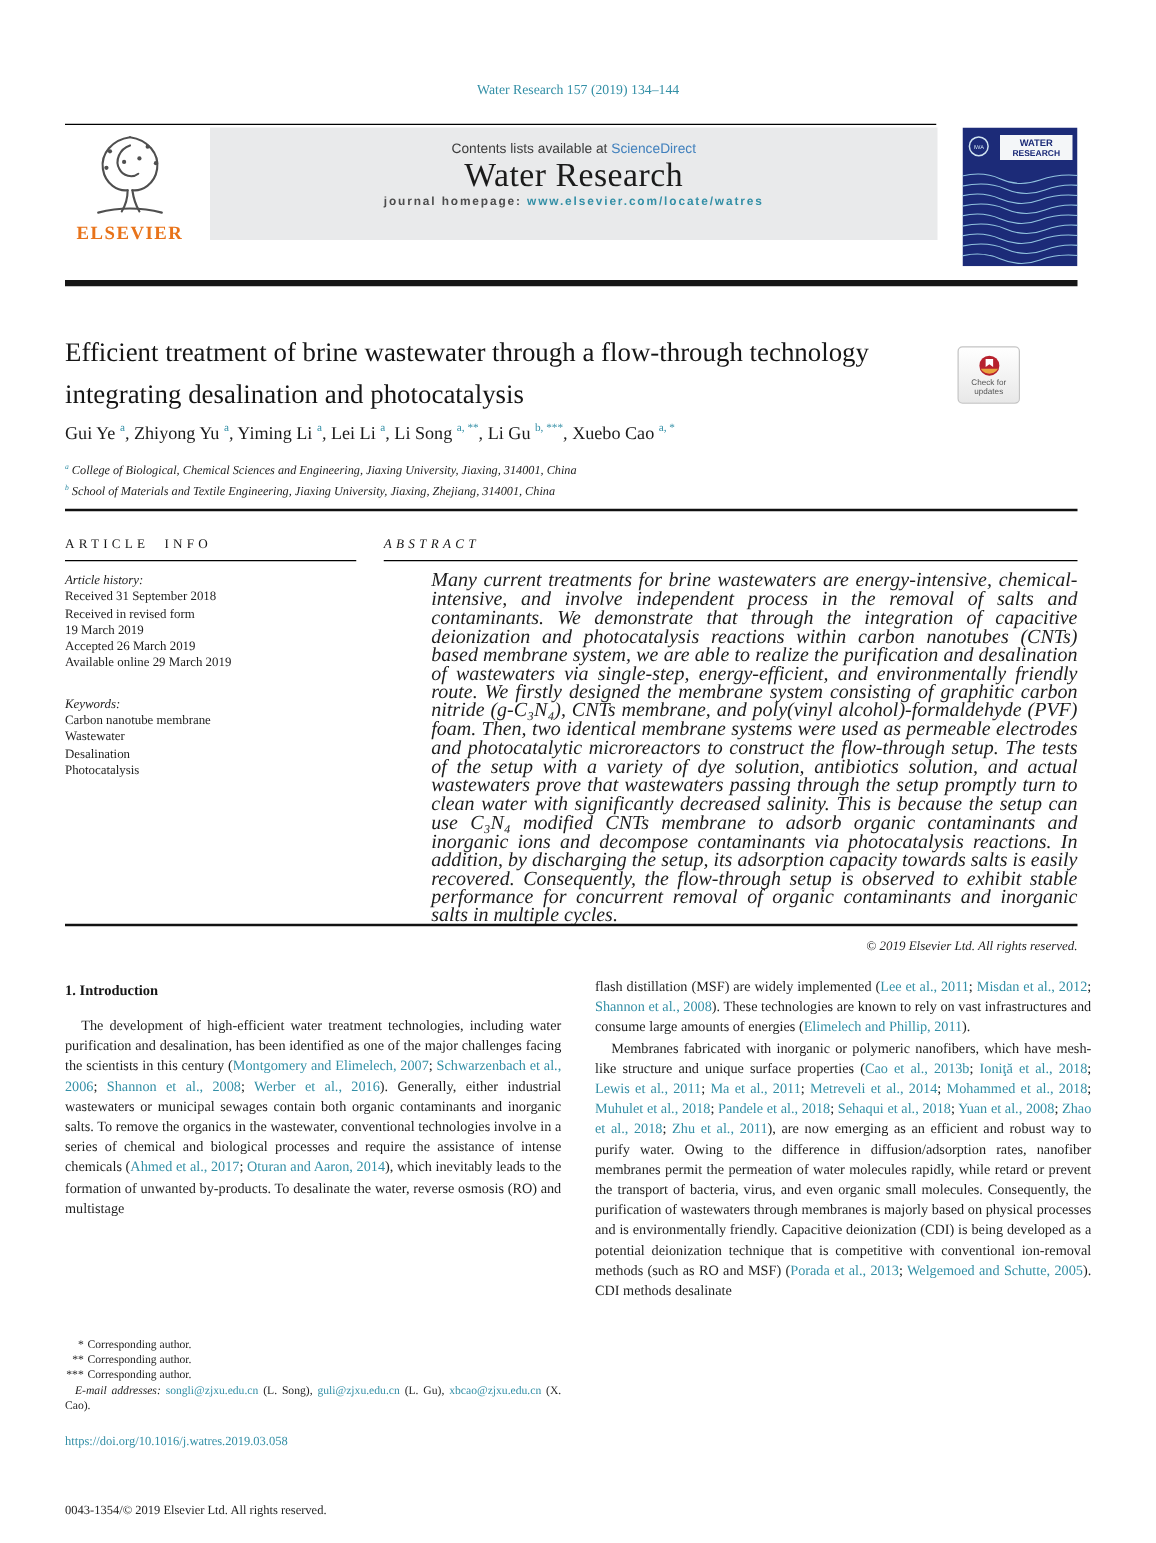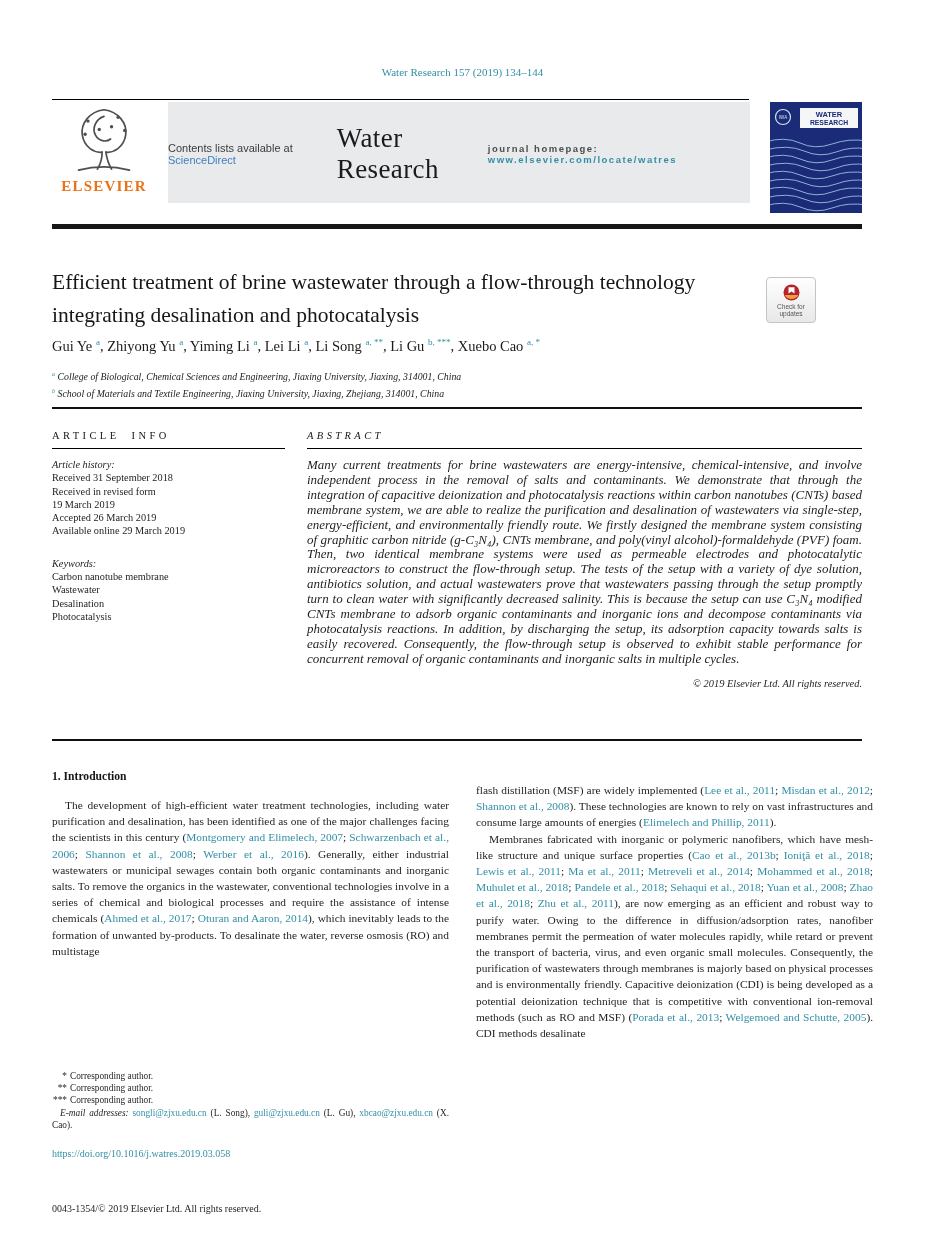--- a/index.html
+++ b/index.html
@@ -9,22 +9,22 @@
 
   .journal-ref{position:absolute;top:66px;left:0;width:100%;text-align:center;
                font-size:11px;color:var(--link-teal,#338fa6);}
 
   .rule-top{position:absolute;top:99px;left:52px;width:697px;height:1px;background:#000;}
 
   .header-band{position:absolute;top:101px;left:52px;width:810px;height:112px;}
   .elsevier{position:absolute;left:0;top:3px;width:104px;height:108px;text-align:center;}
   .elsevier-word{margin-top:0;font-size:15px;font-weight:bold;letter-spacing:1.2px;
                  color:var(--elsevier-orange,#e8731a);}
-  .gray-box{position:absolute;left:116px;top:1px;width:582px;height:101px;background:#e9eaeb;
-            display:flex;flex-direction:row;align-items:center;justify-content:center;
+  .gray-box{position:absolute;left:116px;top:1px;width:582px;height:90px;background:#e9eaeb;
+            display:flex;flex-direction:column;align-items:center;justify-content:flex-start;
             padding:11px 0 9px;}
   .contents-line{font-family:"Liberation Sans",sans-serif;font-size:11px;color:#3c3c3c;}
   .sd{color:var(--sciencedirect-blue,#4180bd);}
   .journal-title{font-size:27px;color:#1b1b1b;letter-spacing:0.4px;}
   .homepage-line{font-family:"Liberation Sans",sans-serif;font-size:9.5px;font-weight:bold;
                  letter-spacing:1.5px;color:#4c4c4c;}
   .hp-url{color:var(--link-teal,#338fa6);}
   .cover{position:absolute;right:0;top:1px;width:92px;height:111px;}
 
   .rule-thick{position:absolute;top:224px;left:52px;width:810px;height:5px;background:#161616;}
@@ -50,27 +50,27 @@
 
   .info-section{position:absolute;top:430px;left:52px;width:810px;height:300px;}
   .info-col{position:absolute;left:0;top:0;width:233px;}
   .abs-col{position:absolute;left:255px;top:0;width:555px;font-style:italic;}
   .col-heading{font-size:10.5px;letter-spacing:3.4px;word-spacing:6px;color:#161616;}
   .col-rule{margin-top:7px;height:1px;background:#000;}
   .info-entry{font-size:10.3px;line-height:13.3px;color:#1e1e1e;}
   .info-label{font-style:italic;}
   .history-block{margin-top:9px;}
   .keywords-block{margin-top:19px;}
-  .abstract-text{margin-top:9px;font-size:13px;line-height:14.9px;text-align:justify;color:#1e1e1e;}
+  .abstract-text{margin-top:9px;font-size:16px;line-height:14.9px;text-align:justify;color:#1e1e1e;margin-left:38px;}
   .abstract-copyright{margin-top:11px;text-align:right;font-size:10.4px;color:#1e1e1e;}
 
   .rule-2{position:absolute;top:739px;left:52px;width:810px;height:2px;background:#111;}
 
   .body-cols{position:absolute;top:770px;left:52px;width:822px;}
-  .col-left{position:absolute;left:0;top:0;width:397px;}
+  .col-left{position:absolute;left:0;top:16px;width:397px;}
   .col-right{position:absolute;left:424px;top:12px;width:397px;}
   .section-heading{margin:0 0 14px 0;font-size:11.6px;font-weight:bold;color:#161616;}
   .para{margin:0;font-size:11.4px;line-height:16.2px;text-align:justify;color:#1e1e1e;}
   .indent{text-indent:13px;}
 
   .footnotes{position:absolute;top:1070px;left:52px;width:397px;font-size:9.3px;
              line-height:12px;color:#1e1e1e;}
   .fn-line{display:flex;}
   .fn-star{width:15px;text-align:right;margin-right:3px;flex:none;}
   .fn-email{margin-top:1px;text-align:justify;text-indent:8px;}

